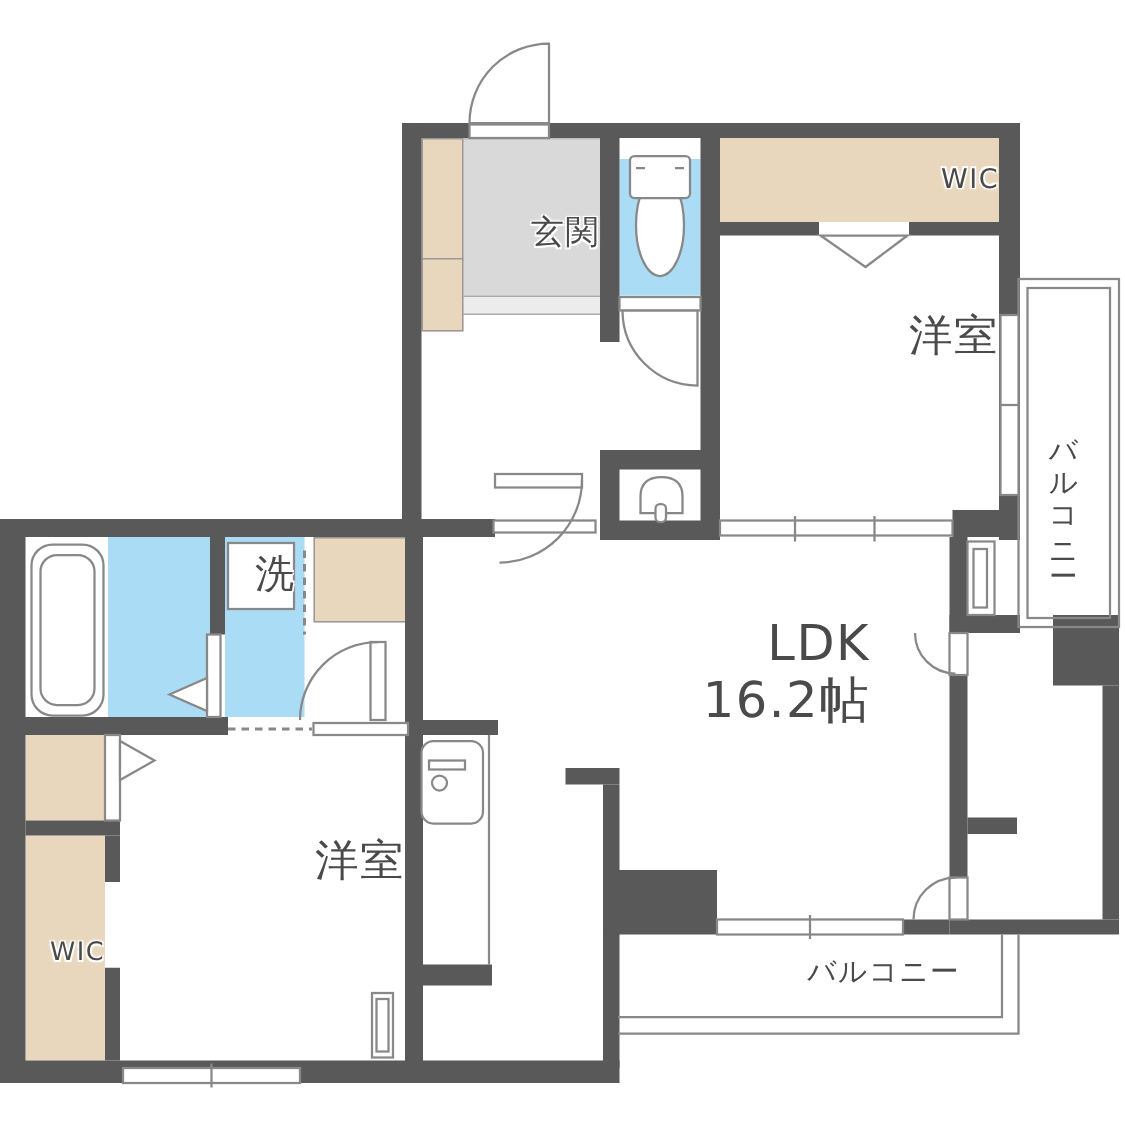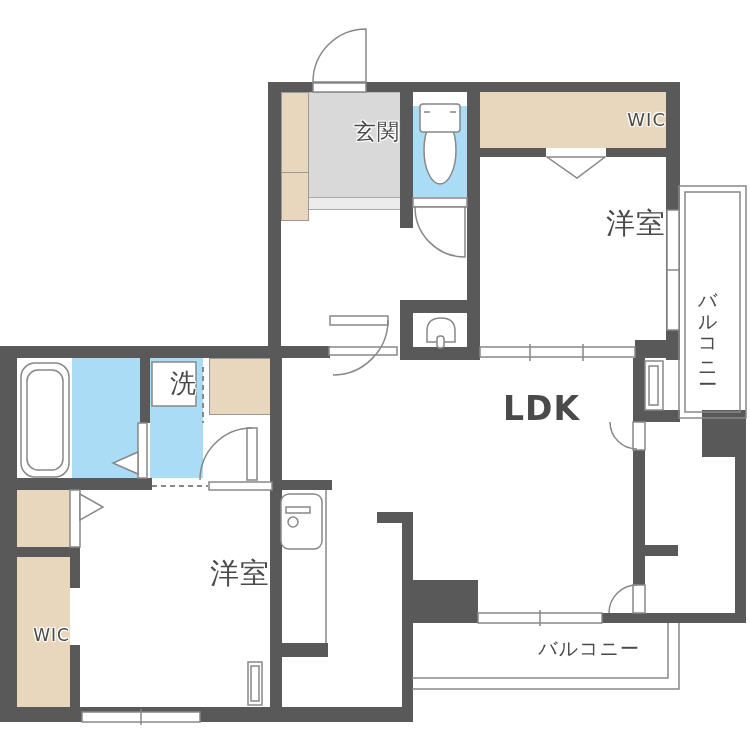--- a/index.html
+++ b/index.html
@@ -188,32 +188,33 @@
     </g>
 
     <g>
       <rect class="lnf" x="645" y="361" width="18" height="49"></rect>
       <rect class="ln" x="649" y="366" width="9" height="39"></rect>
     </g>
 
     <rect class="lnf" x="152" y="362" width="44" height="44"></rect>
   </svg>
 
-  <div class="lbl" style="left:307px;top:119px;width:93px;font-size:22px;">玄関</div>
+  <div class="lbl" style="left:307px;top:143px;width:93px;font-size:22px;">玄関</div>
 
   <div class="lbl" style="left:480px;top:110px;width:186px;font-size:18px;">WIC</div>
 
   <div class="lbl" style="left:480px;top:207px;width:186px;font-size:29px;">
     <div>洋室</div>
   </div>
 
   <div class="lbl vtext" style="left:697px;top:235px;height:140px;font-size:19px;">バルコニー</div>
 
-  <div class="lbl" style="left:380px;top:390px;width:200px;font-size:33px;font-weight:bold;">
+  <div class="lbl" style="left:380px;top:410px;width:200px;font-size:33px;">
     <div>LDK</div>
+    <div>16.2帖</div>
   </div>
 
   <div class="lbl" style="left:152px;top:369px;width:44px;font-size:26px;letter-spacing:0;">洗</div>
 
   <div class="lbl" style="left:80px;top:557px;width:190px;font-size:29px;">
     <div>洋室</div>
   </div>
 
   <div class="lbl" style="left:17px;top:626px;width:53px;font-size:17px;">WIC</div>
 

